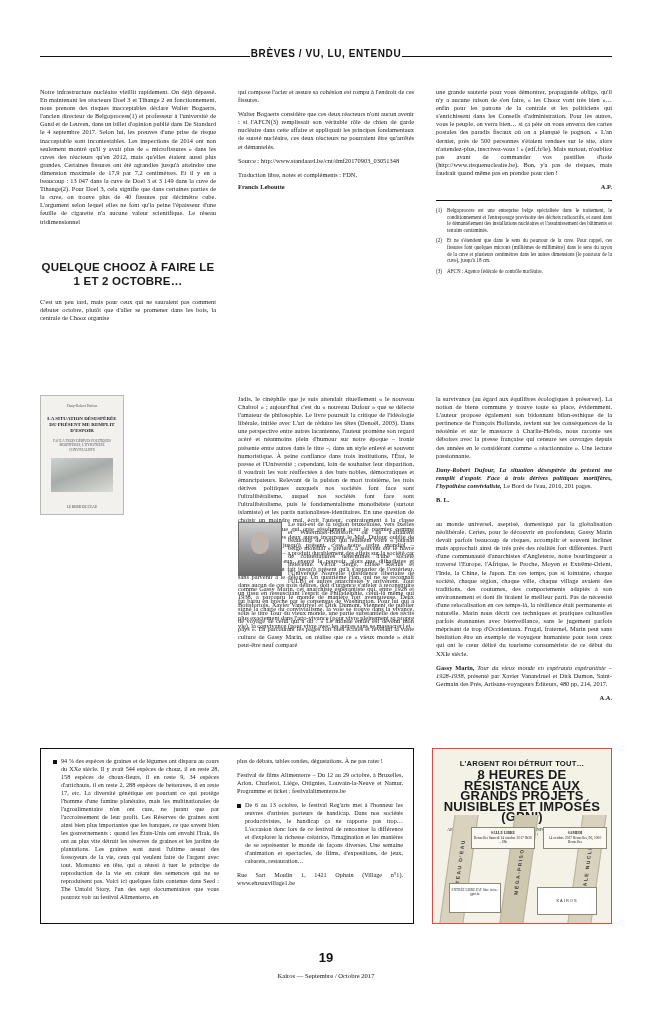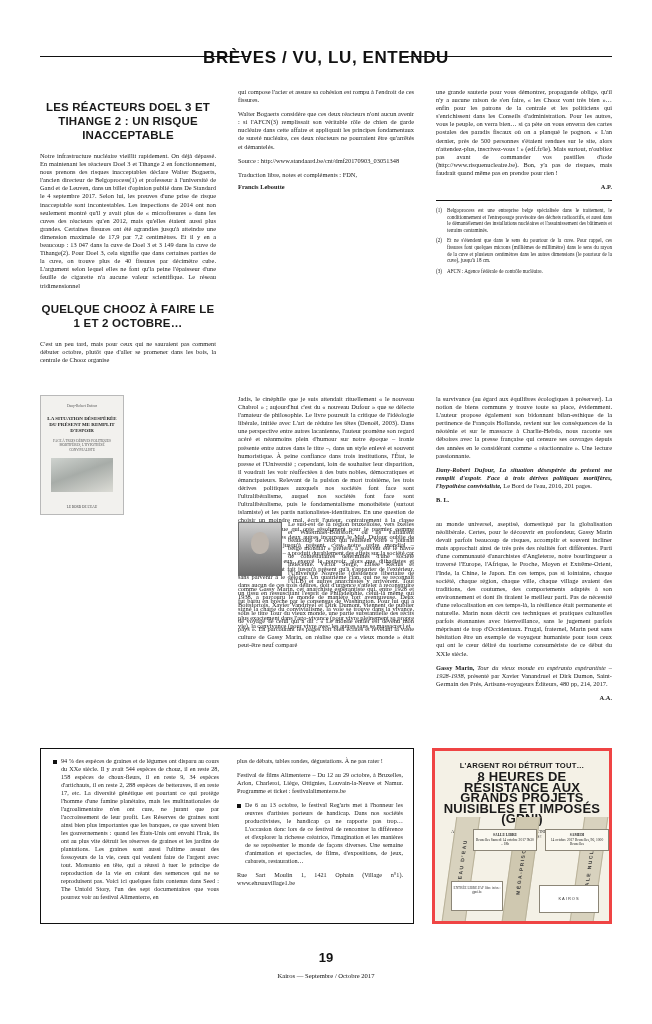--- a/index.html
+++ b/index.html
@@ -26,21 +26,21 @@
   .header {
     position: absolute;
     left: 40px;
     top: 48px;
     width: 572px;
     text-align: center;
   }
   .header-title {
     font-family: "Liberation Sans", sans-serif;
     font-weight: bold;
-    font-size: 17px;
+    font-size: 10px;
     letter-spacing: 0.6px;
     color: #111;
   }
   .header-rule-left, .header-rule-right {
     position: absolute;
     top: 8px;
     height: 1px;
     background: #111;
   }
   .header-rule-left { left: 0; width: 210px; }
@@ -251,21 +251,21 @@
   .bullet.nob { padding-left: 0; }
   .bullet.nob::before { display: none; }
 
   
   .poster {
     position: absolute;
     left: 392px;
     top: 0;
     width: 180px;
     height: 176px;
-    border: 3px solid #ef4444;
+    border: 1px solid #ef4444;
     box-sizing: border-box;
     background: #f4f1e6;
     overflow: hidden;
   }
   .poster-inner {
     position: absolute;
     inset: 0;
   }
   .poster-title {
     text-align: center;
@@ -389,24 +389,23 @@
 
   <div class="header">
     <div class="header-rule-left"></div>
     <div class="header-rule-right"></div>
     <div class="header-title">BRÈVES / VU, LU, ENTENDU</div>
   </div>
 
   <div class="cols">
 
     <div class="col col1">
-      <h2 class="art-title">LES RÉACTEURS DOEL 3 ET TIHANGE 2 : UN RISQUE INACCEPTABLE</h2>
       <p class="body">Notre infrastructure nucléaire vieillit rapidement. On déjà dépassé. En maintenant les réacteurs Doel 3 et Tihange 2 en fonctionnement, nous prenons des risques inacceptables déclare Walter Bogaerts, l'ancien directeur de Belgoprocess(1) et professeur à l'université de Gand et de Leuven, dans un billet d'opinion publié dans De Standard le 4 septembre 2017. Selon lui, les preuves d'une prise de risque inacceptable sont incontestables. Les inspections de 2014 ont non seulement montré qu'il y avait plus de « microfissures » dans les cuves des réacteurs qu'en 2012, mais qu'elles étaient aussi plus grandes. Certaines fissures ont été agrandies jusqu'à atteindre une dimension maximale de 17,9 par 7,2 centimètres. Et il y en a beaucoup : 13 047 dans la cuve de Doel 3 et 3 149 dans la cuve de Tihange(2). Pour Doel 3, cela signifie que dans certaines parties de la cuve, on trouve plus de 40 fissures par décimètre cube. L'argument selon lequel elles ne font qu'la peine l'épaisseur d'une feuille de cigarette n'a aucune valeur scientifique. Le réseau tridimensionnel</p>
 
-      <h2 class="art-title" style="margin-top:12px;text-align:center;">QUELQUE CHOOZ À FAIRE LE 1 ET 2 OCTOBRE…</h2>
+      <h2 class="art-title" style="margin-top:34px;text-align:center;">QUELQUE CHOOZ À FAIRE LE 1 ET 2 OCTOBRE…</h2>
       <p class="body">C'est un peu tard, mais pour ceux qui ne sauraient pas comment débuter octobre, plutôt que d'aller se promener dans les bois, la centrale de Chooz organise</p>
     </div>
 
     <div class="col col2">
       <p class="body">qui compose l'acier et assure sa cohésion est rompu à l'endroit de ces fissures.</p>
       <p class="body">Walter Bogaerts considère que ces deux réacteurs n'ont aucun avenir : si l'AFCN(3) remplissait son véritable rôle de chien de garde nucléaire dans cette affaire et appliquait les principes fondamentaux de sureté nucléaire, ces deux réacteurs ne pourraient être qu'arrêtés et démantelés.</p>
       <p class="src">Source : http://www.standaard.be/cnt/dmf20170903_03051348</p>
       <p class="body tight">Traduction libre, notes et compléments : FDN,</p>
       <p class="sign">Francis Leboutte</p>
     </div>

